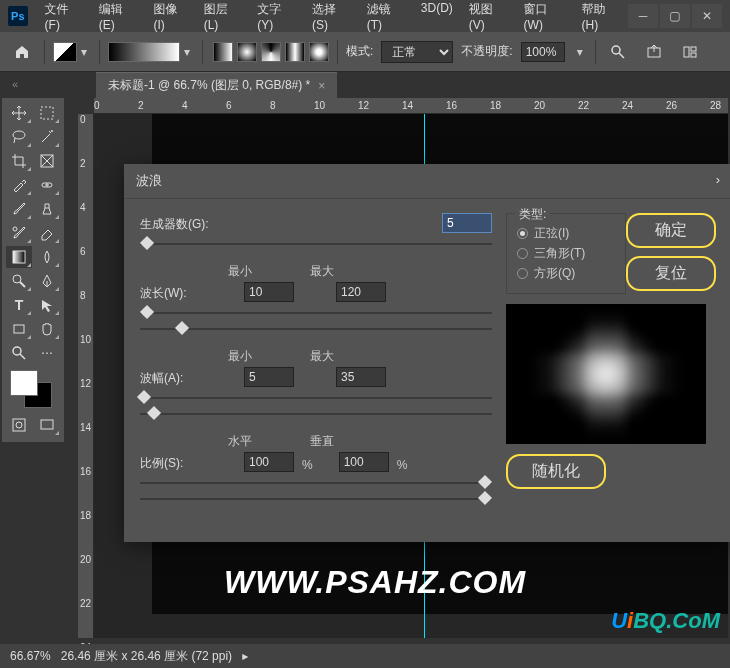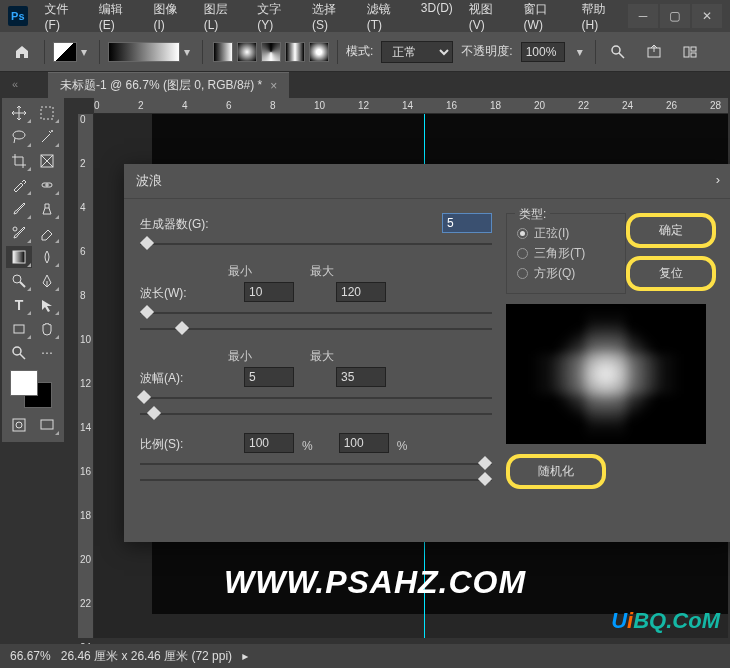--- a/index.html
+++ b/index.html
@@ -18,21 +18,21 @@
 .opt-btn { width: 28px; height: 28px; display: flex; align-items: center; justify-content: center; cursor: pointer; }
 .opt-divider { width: 1px; height: 24px; background: #3a3a3a; }
 .swatch-box { width: 24px; height: 20px; border: 1px solid #666; }
 .gradient-box { width: 72px; height: 20px; background: linear-gradient(to right, #000, #fff); border: 1px solid #666; }
 .dropdown-arrow { width: 14px; height: 20px; display: flex; align-items: center; justify-content: center; color: #ccc; }
 .opt-label { color: #ddd; font-size: 12px; }
 .mode-select { background: #3a3a3a; border: 1px solid #222; color: #ddd; padding: 2px 20px 2px 6px; font-size: 12px; height: 22px; }
 .opacity-input { background: #3a3a3a; border: 1px solid #222; color: #ddd; width: 44px; padding: 2px 4px; font-size: 12px; height: 20px; }
 
 
-.tab-area { background: #323232; height: 26px; display: flex; padding-left: 48px; }
+.tab-area { background: #323232; height: 26px; display: flex; padding-left: 96px; }
 .collapse-handle { position: absolute; left: 12px; top: 78px; color: #888; font-size: 11px; }
 .doc-tab { background: #535353; padding: 4px 12px; color: #ddd; font-size: 12px; display: flex; align-items: center; gap: 8px; border-top: 1px solid #666; }
 .tab-close { cursor: pointer; color: #aaa; }
 
 
 .ruler-h { position: absolute; top: 98px; left: 94px; right: 2px; height: 16px; background: #535353; border-bottom: 1px solid #2a2a2a; display: flex; }
 .ruler-v { position: absolute; top: 114px; left: 78px; width: 16px; bottom: 30px; background: #535353; border-right: 1px solid #2a2a2a; }
 .ruler-tick { position: absolute; color: #ddd; font-size: 10px; }
 
 
@@ -82,21 +82,21 @@
 .type-group-label { position: absolute; top: -8px; left: 8px; background: #535353; padding: 0 4px; color: #ddd; }
 .radio-row { display: flex; align-items: center; gap: 6px; margin: 3px 0; cursor: pointer; }
 .radio { width: 11px; height: 11px; border-radius: 50%; border: 1px solid #999; display: flex; align-items: center; justify-content: center; }
 .radio.checked::after { content: ''; width: 5px; height: 5px; background: #ddd; border-radius: 50%; }
 
 .preview-box { width: 200px; height: 140px; background: #000; margin-bottom: 10px; position: relative; overflow: hidden; }
 .preview-glow { position: absolute; top: 50%; left: 50%; width: 120px; height: 110px; transform: translate(-50%, -50%); background: radial-gradient(ellipse, rgba(255,255,255,0.95) 0%, rgba(255,255,255,0.3) 35%, transparent 65%); filter: blur(6px); }
 .preview-cross-h { position: absolute; top: 50%; left: 50%; width: 150px; height: 40px; transform: translate(-50%, -50%); background: linear-gradient(to right, transparent, rgba(255,255,255,0.25), transparent); filter: blur(5px); }
 .preview-cross-v { position: absolute; top: 50%; left: 50%; width: 40px; height: 130px; transform: translate(-50%, -50%); background: linear-gradient(to bottom, transparent, rgba(255,255,255,0.25), transparent); filter: blur(5px); }
 
-.dlg-btn { width: 100%; padding: 5px; background: #535353; border: 4px solid #fde047; border-radius: 14px; color: #ddd; cursor: pointer; margin-bottom: 8px; font-size: 12px; text-align: center; }
+.dlg-btn { width: 100%; padding: 5px; background: #535353; border: 2px solid #fde047; border-radius: 14px; color: #ddd; cursor: pointer; margin-bottom: 8px; font-size: 16px; text-align: center; }
 
 .undef-group { border: 1px solid #454545; padding: 8px 10px; position: relative; }
 
 .btn-row { display: flex; gap: 4px; margin-left: 2px; }
 .mini-btn { width: 20px; height: 20px; border: 1px solid #666; display: flex; align-items: center; justify-content: center; cursor: pointer; }
 
 svg { display: block; }
 </style>
 </head>
 <body>
@@ -466,20 +466,24 @@
       </div>
       <div class="slider-track">
         <div class="slider-line"></div>
         <div class="slider-thumb" style="left:1%"></div>
       </div>
       <div class="slider-track" style="margin-top:-10px">
         <div class="slider-line"></div>
         <div class="slider-thumb" style="left:4%"></div>
       </div>
 
+      <div class="minmax-labels">
+        <span>水平</span>
+        <span>垂直</span>
+      </div>
       <div class="field-row">
         <span class="field-label">比例(S):</span>
         <div style="width:8px"></div>
         <input class="num-input" value="100" style="">
         <span>%</span>
         <div style="width:10px"></div>
         <input class="num-input" value="100" style="">
         <span>%</span>
       </div>
       <div class="slider-track">

